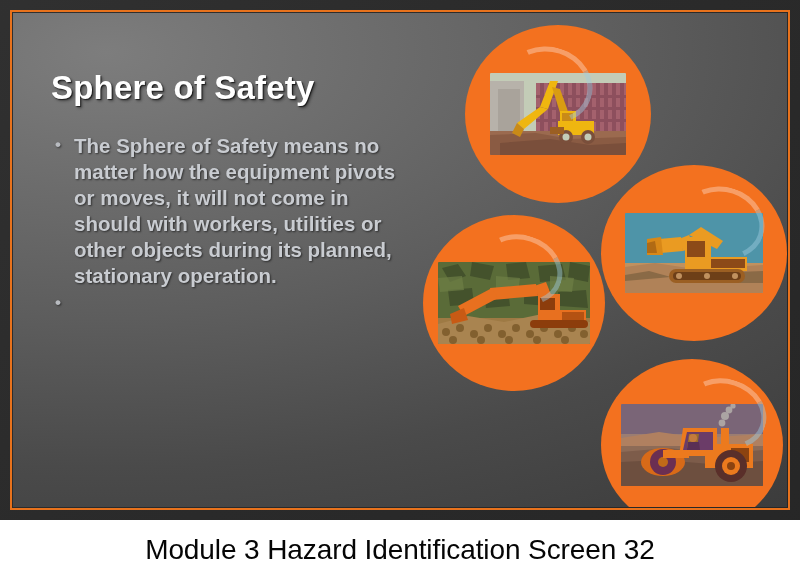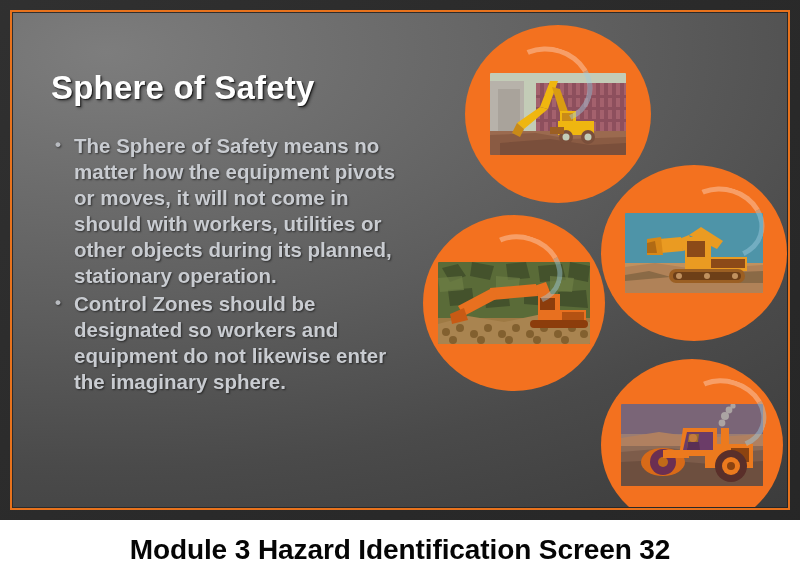--- a/index.html
+++ b/index.html
@@ -149,21 +149,21 @@
     width: 800px;
     height: 60px;
     background: #ffffff;
     display: flex;
     align-items: center;
     justify-content: center;
   }
   .caption-text {
     font-size: 28px;
     color: #050505;
-    font-weight: 700;
+    font-weight: 400;
     letter-spacing: -0.1px;
     white-space: nowrap;
   }
 </style>
 </head>
 <body>
 
 <div id="root">
 
   <div class="slide-frame">
@@ -172,21 +172,20 @@
 
       <div class="slide-title">Sphere of Safety</div>
 
       <ul class="body-list">
         <li class="bullet-item">
           <span class="bullet-dot">•</span>
           <span>The Sphere of Safety means no matter how the equipment pivots or moves, it will not come in should with workers, utilities or other objects during its planned, stationary operation.</span>
         </li>
         <li class="bullet-item">
           <span class="bullet-dot">•</span>
-          <span>Control Zones should be designated so workers and equipment do not likewise enter the imaginary sphere.</span>
         </li>
       </ul>
 
       <div class="photo-bubble" style="left:452px; top:12px; width:186px; height:178px;">
         <div class="bubble-gloss" style="width:78px; height:66px; left:40px; top:22px;"></div>
         <div class="photo-frame" style="width:136px; height:82px;">
           <svg class="photo-svg" width="136" height="82" viewBox="0 0 136 82">
             <rect x="0" y="0" width="136" height="82" fill="#c3ccb7"></rect>
             <rect x="0" y="8" width="34" height="54" fill="#b7b2aa"></rect>
             <rect x="8" y="16" width="22" height="46" fill="#a9a39b"></rect>

